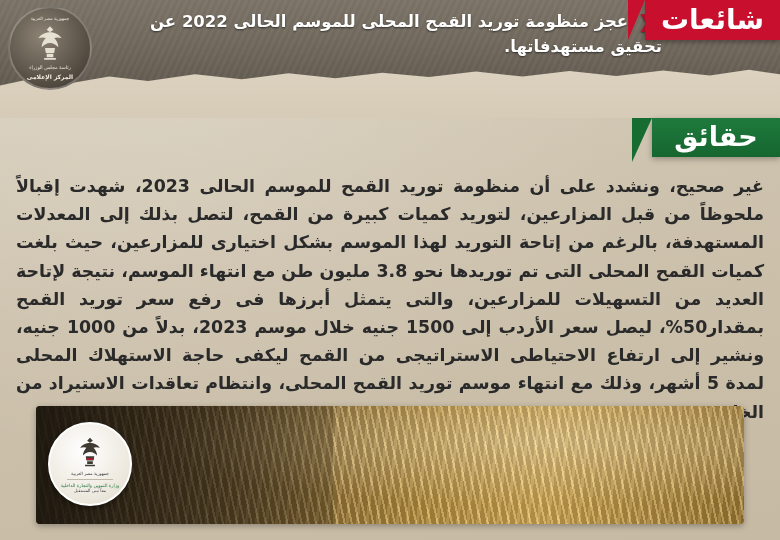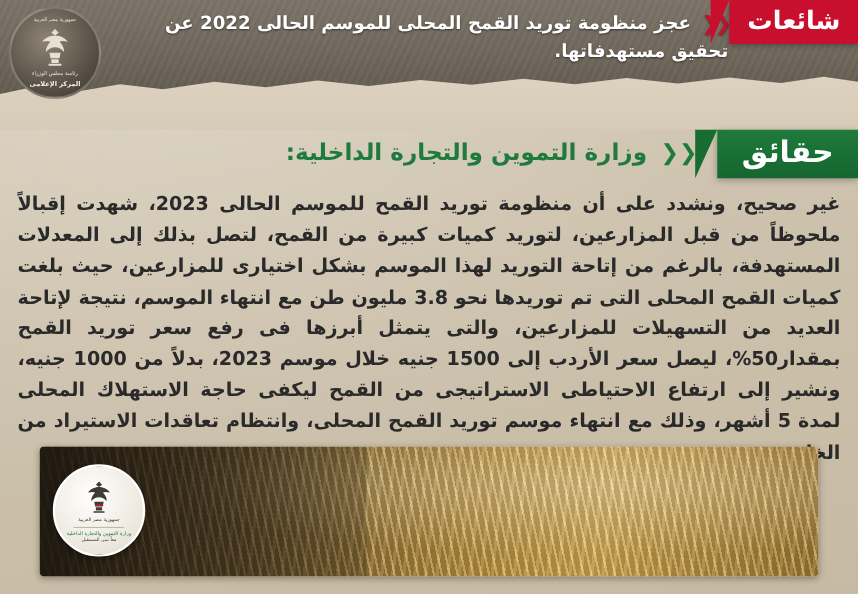--- a/index.html
+++ b/index.html
@@ -28,21 +28,21 @@
     background:
       repeating-linear-gradient(115deg, rgba(255,255,255,0.035) 0 3px, rgba(0,0,0,0.03) 3px 6px);
     opacity: .7;
   }
   .rumour-tab {
     position: absolute; top: 0; right: 0;
     height: 40px; min-width: 104px;
     background: #c8102e;
     color: #fff;
     display: flex; align-items: center; justify-content: center;
-    font-size: 23px; font-weight: bold;
+    font-size: 28px; font-weight: bold;
     padding: 0 16px 2px 16px;
     letter-spacing: .5px;
     box-shadow: 0 2px 5px rgba(0,0,0,.35);
   }
   .rumour-tab:after {
     content: ""; position: absolute; left: -17px; top: 0;
     border-style: solid;
     border-width: 40px 17px 0 0;
     border-color: #c8102e transparent transparent transparent;
   }
@@ -92,21 +92,21 @@
     background: linear-gradient(180deg,#ddd3c0, #d6cbb7);
     clip-path: polygon(
       0% 42%, 4% 30%, 9% 38%, 14% 26%, 19% 34%, 25% 22%, 31% 31%, 37% 20%,
       43% 29%, 49% 19%, 55% 27%, 61% 17%, 67% 26%, 73% 16%, 79% 25%, 85% 15%,
       91% 24%, 96% 14%, 100% 22%, 100% 100%, 0% 100%);
     filter: drop-shadow(0 -2px 3px rgba(0,0,0,.25));
   }
   
   .facts-tab {
     position: absolute; top: 118px; right: 0;
-    height: 44px; min-width: 128px;
+    height: 39px; min-width: 128px;
     background: linear-gradient(180deg,#1f7a3d,#15662f);
     color: #fff;
     display: flex; align-items: center; justify-content: center;
     font-size: 27px; font-weight: bold;
     padding: 0 18px 3px 18px;
     box-shadow: 0 2px 6px rgba(0,0,0,.3);
   }
   .facts-tab:after {
     content: ""; position: absolute; left: -20px; top: 0;
     border-style: solid;
@@ -200,24 +200,20 @@
         <path d="M16 37 h8 v4 h-8 Z"></path>
         <path d="M13 42 h14 v2 h-14 Z"></path>
       </g>
     </svg>
     <div class="t2">رئاسة مجلس الوزراء</div>
     <div class="t3">المركز الإعلامى</div>
   </div>
 
   <div class="facts-tab">
     <span>حقائق</span>
-  </div>
-  <div class="facts-subject">
-    <span class="gchev">❮❮</span>
-    <span>وزارة التموين والتجارة الداخلية:</span>
   </div>
 
   <div class="body-text">غير صحيح، ونشدد على أن منظومة توريد القمح للموسم الحالى 2023، شهدت إقبالاً ملحوظاً من قبل المزارعين، لتوريد كميات كبيرة من القمح، لتصل بذلك إلى المعدلات المستهدفة، بالرغم من إتاحة التوريد لهذا الموسم بشكل اختيارى للمزارعين، حيث بلغت كميات القمح المحلى التى تم توريدها نحو 3.8 مليون طن مع انتهاء الموسم، نتيجة لإتاحة العديد من التسهيلات للمزارعين، والتى يتمثل أبرزها فى رفع سعر توريد القمح بمقدار50%، ليصل سعر الأردب إلى 1500 جنيه خلال موسم 2023، بدلاً من 1000 جنيه، ونشير إلى ارتفاع الاحتياطى الاستراتيجى من القمح ليكفى حاجة الاستهلاك المحلى لمدة 5 أشهر، وذلك مع انتهاء موسم توريد القمح المحلى، وانتظام تعاقدات الاستيراد من الخارج.</div>
 
   <div class="photo">
     <div class="stalks"></div>
     <div class="blur-left"></div>
   </div>
 
   <div class="emblem-bottom">

